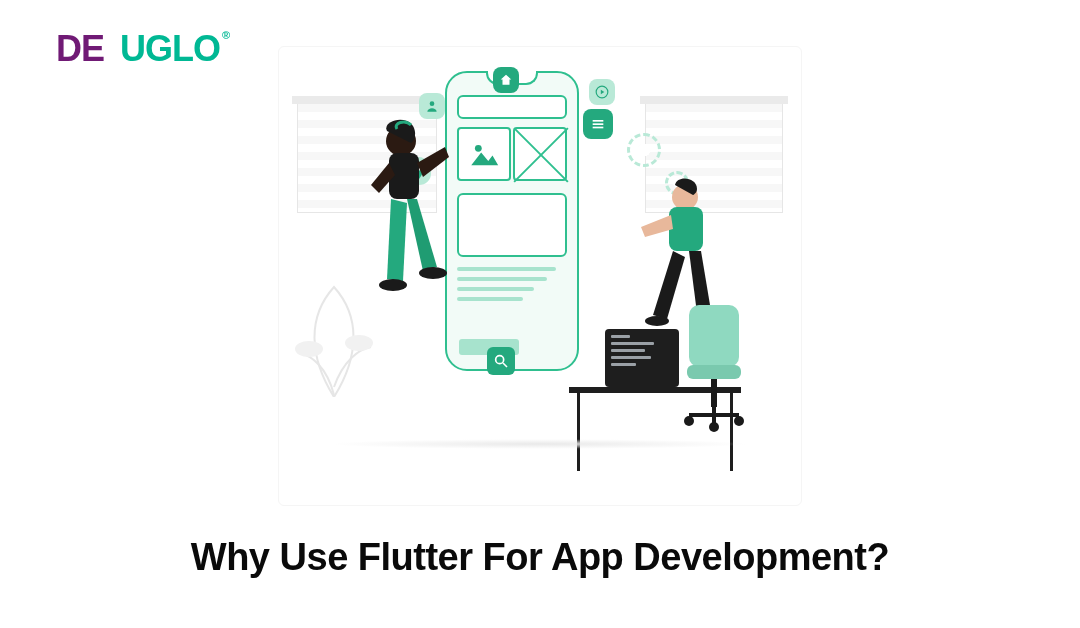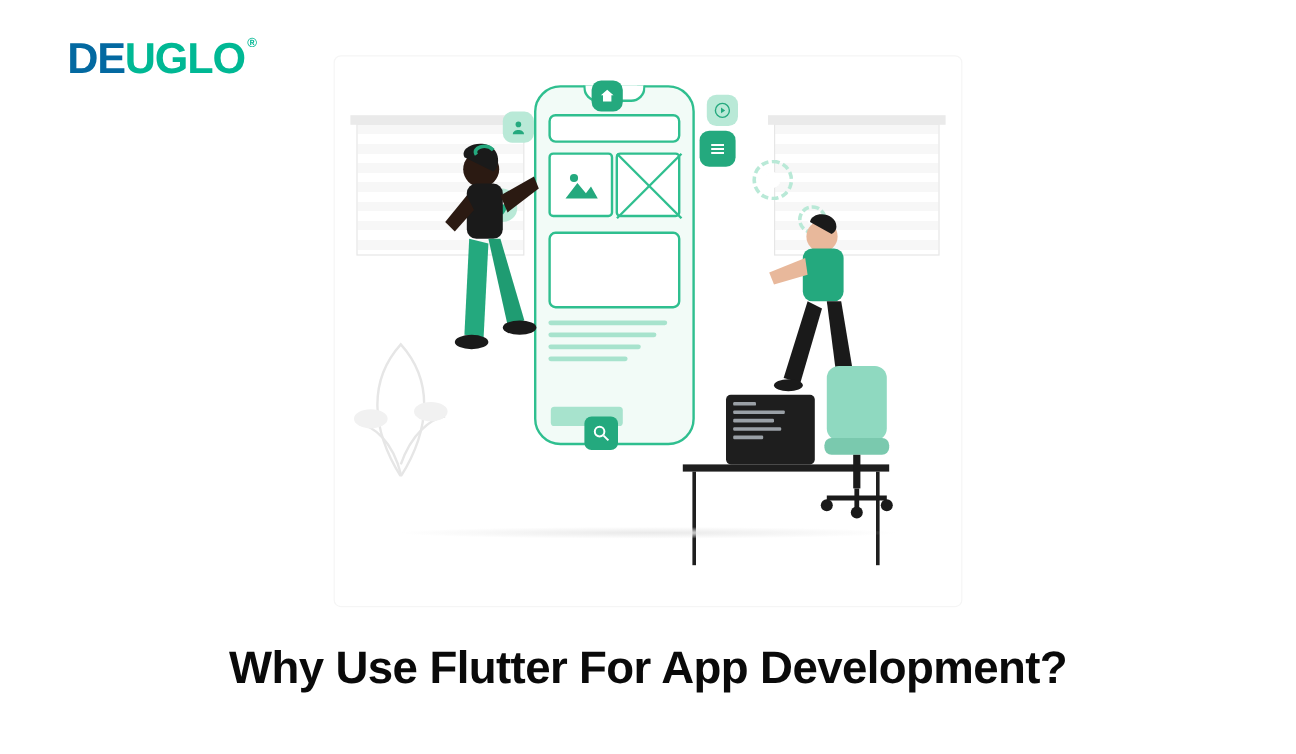--- a/index.html
+++ b/index.html
@@ -14,32 +14,33 @@
   .logo {
     position: absolute;
     top: 28px;
     left: 56px;
     display: flex;
     align-items: baseline;
     font-weight: 900;
     font-size: 36px;
     letter-spacing: -1px;
   }
-  .logo .part1 { color: #0369a1; }
+  .logo .part1 { color: #701a75; }
   .logo .part2 { color: #00b894; }
   .logo .reg {
     font-size: 11px;
     color: #00b894;
     position: relative;
     top: -22px;
     left: 2px;
   }
   .logo .u-underline {
     display: inline-block;
     position: relative;
+    margin-left: 16px;
   }
   .illustration-frame {
     position: absolute;
     top: 46px;
     left: 278px;
     width: 524px;
     height: 460px;
     border: 1px solid #f5f5f5;
     border-radius: 6px;
     background: #ffffff;

